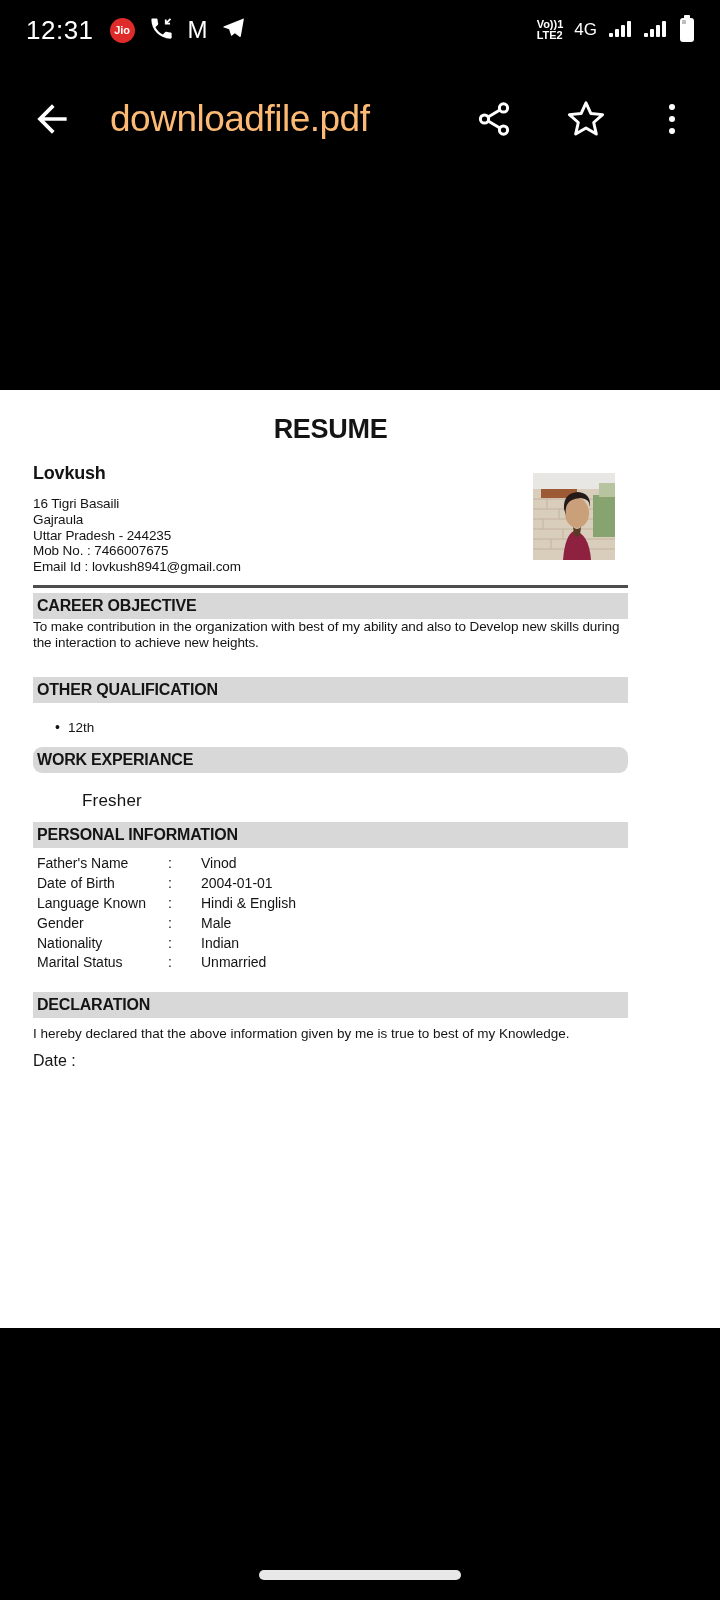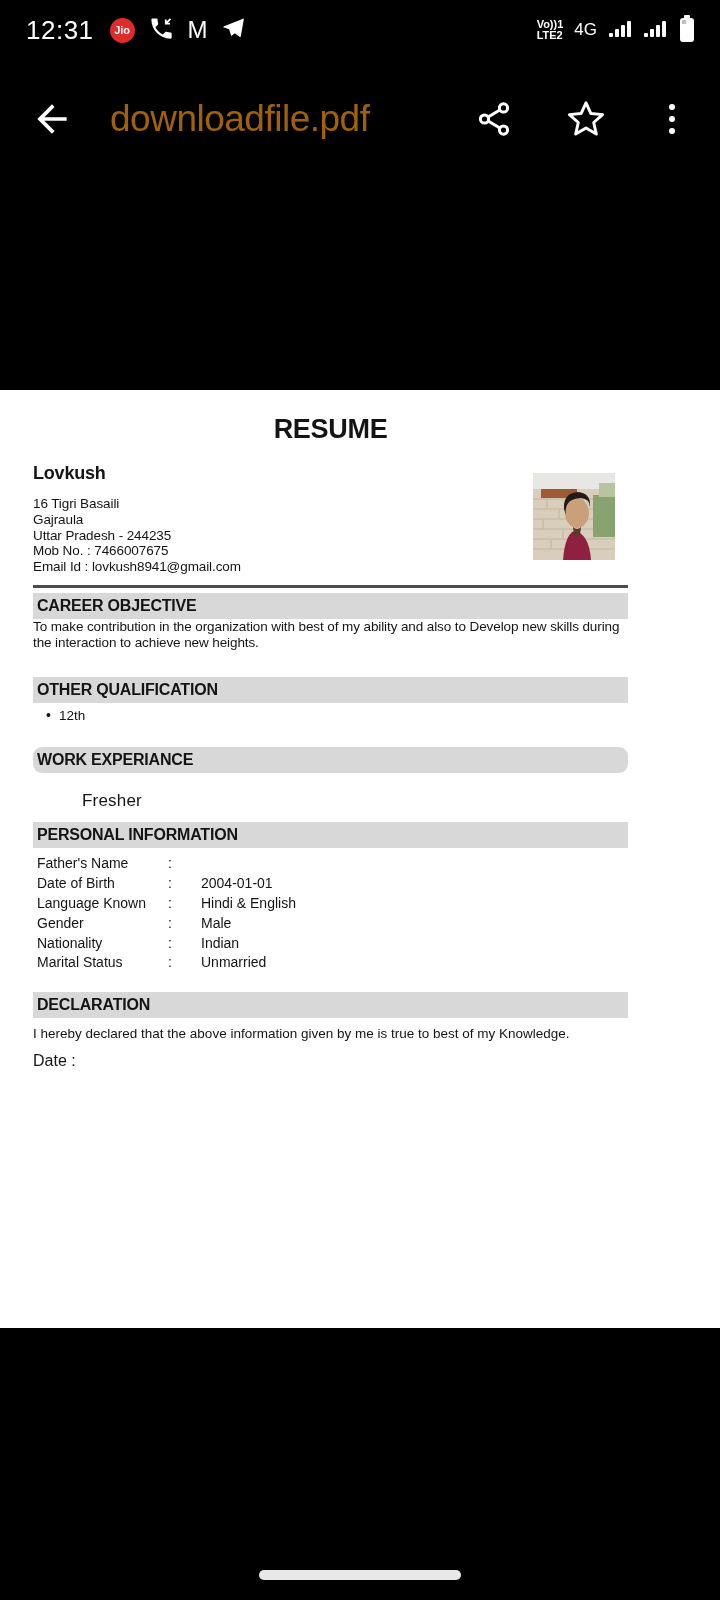--- a/index.html
+++ b/index.html
@@ -17,40 +17,40 @@
     font-size:11px;font-weight:bold;letter-spacing:0;}
   .sb-net{font-size:17px;font-weight:400;}
   .battery{width:14px;height:24px;background:#fff;border-radius:3px;position:relative;margin-left:2px;}
   .battery:before{content:"";position:absolute;top:-3px;left:4px;width:6px;height:3px;background:#fff;
     border-radius:1px 1px 0 0;}
   .battery:after{content:"";position:absolute;top:2px;left:2px;width:4px;height:4px;background:#000;opacity:.25;}
 
   
   #toolbar{position:absolute;top:60px;left:0;width:720px;height:118px;}
   .tb-back{position:absolute;left:30px;top:50%;transform:translateY(-50%);width:44px;height:44px;}
-  .tb-title{position:absolute;left:110px;top:50%;transform:translateY(-50%);color:#a16207;
+  .tb-title{position:absolute;left:110px;top:50%;transform:translateY(-50%);color:#fdba74;
     font-size:37px;font-weight:400;letter-spacing:-.5px;white-space:nowrap;}
   .tb-icon{position:absolute;top:50%;transform:translateY(-50%);width:44px;height:44px;
     display:flex;align-items:center;justify-content:center;}
   #share-btn{left:472px;} #star-btn{left:564px;} #menu-btn{left:650px;}
   .dots{display:flex;flex-direction:column;gap:6px;}
   .dots i{width:6px;height:6px;border-radius:50%;background:#fff;}
 
   
   #page{position:absolute;top:390px;left:0;width:720px;height:938px;background:#fff;color:#141414;}
   .doc-title{position:absolute;top:24px;left:33px;width:595px;text-align:center;
     font-size:27px;font-weight:bold;letter-spacing:-.3px;}
   .doc-name{position:absolute;top:73px;left:33px;font-size:18px;font-weight:bold;letter-spacing:-.2px;}
   .addr{position:absolute;top:106px;left:33px;font-size:13.5px;line-height:15.8px;letter-spacing:-.1px;}
   .photo{position:absolute;top:83px;left:533px;width:82px;height:87px;}
   .doc-hr{position:absolute;top:195px;left:33px;width:595px;height:2.5px;background:#4d4d4d;}
   .sec-bar{position:absolute;left:33px;width:591px;height:26px;background:#d8d8d8;
     font-size:16px;font-weight:bold;line-height:26px;padding-left:4px;letter-spacing:-.2px;}
   .body-txt{position:absolute;left:33px;width:595px;font-size:13.5px;line-height:15.6px;letter-spacing:-.1px;}
-  .bullet-item{position:absolute;left:46px;font-size:13.5px;}
+  .bullet-item{position:absolute;left:55px;font-size:13.5px;margin-top:12px;}
   .bullet-item:before{content:"•";margin-right:8px;font-size:14px;}
   .fresher{position:absolute;left:82px;font-size:17px;letter-spacing:.2px;}
   .pi-table{position:absolute;top:463px;left:33px;width:595px;font-size:14px;}
   .pi-row{display:flex;height:19.9px;align-items:center;}
   .pi-label{width:131px;padding-left:4px;}
   .pi-colon{width:33px;}
   .pi-value{flex:1;}
   .decl-txt{position:absolute;top:636px;left:33px;width:595px;font-size:13.5px;}
   .foot-date{position:absolute;top:662px;left:33px;font-size:16px;font-weight:normal;}
   .foot-row{position:absolute;top:682px;left:33px;width:595px;display:flex;
@@ -188,20 +188,21 @@
 
   <div class="sec-bar" style="top:357px;border-radius:9px;">WORK EXPERIANCE</div>
   <div class="fresher" style="top:401px;">Fresher</div>
 
   <div class="sec-bar" style="top:432px;">PERSONAL INFORMATION</div>
 
   <div class="pi-table">
     <div class="pi-row">
       <span class="pi-label">Father's Name</span>
       <span class="pi-colon">:</span>
+      <span class="pi-value">Vinod</span>
     </div>
     <div class="pi-row">
       <span class="pi-label">Date of Birth</span>
       <span class="pi-colon">:</span>
       <span class="pi-value">2004-01-01</span>
     </div>
     <div class="pi-row">
       <span class="pi-label">Language Known</span>
       <span class="pi-colon">:</span>
       <span class="pi-value">Hindi &amp; English</span>

